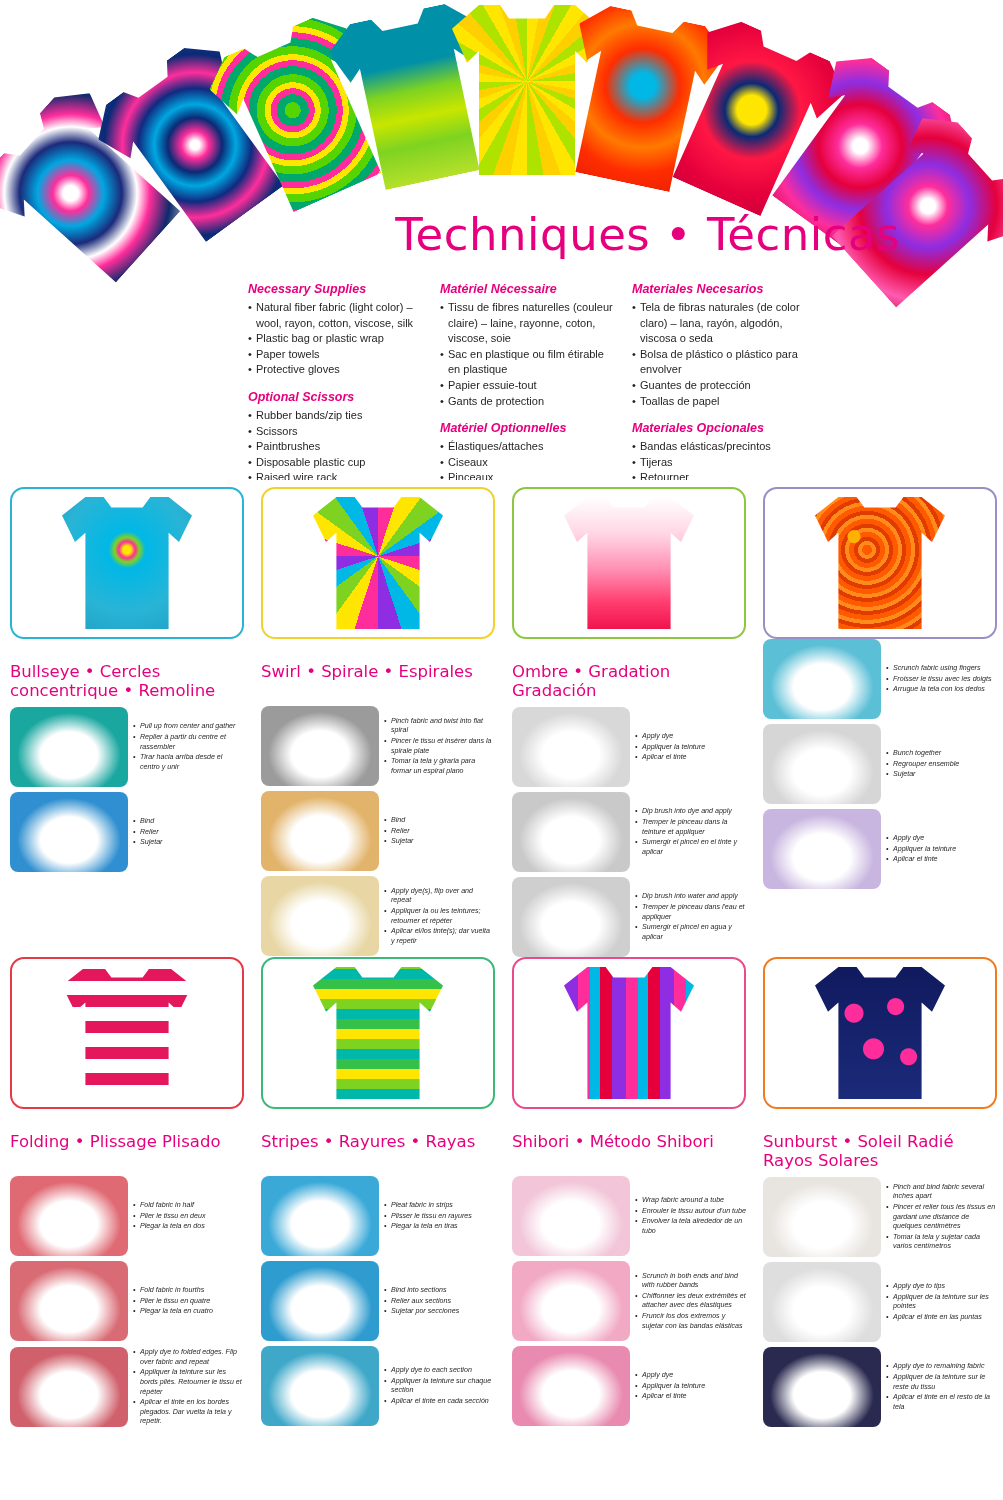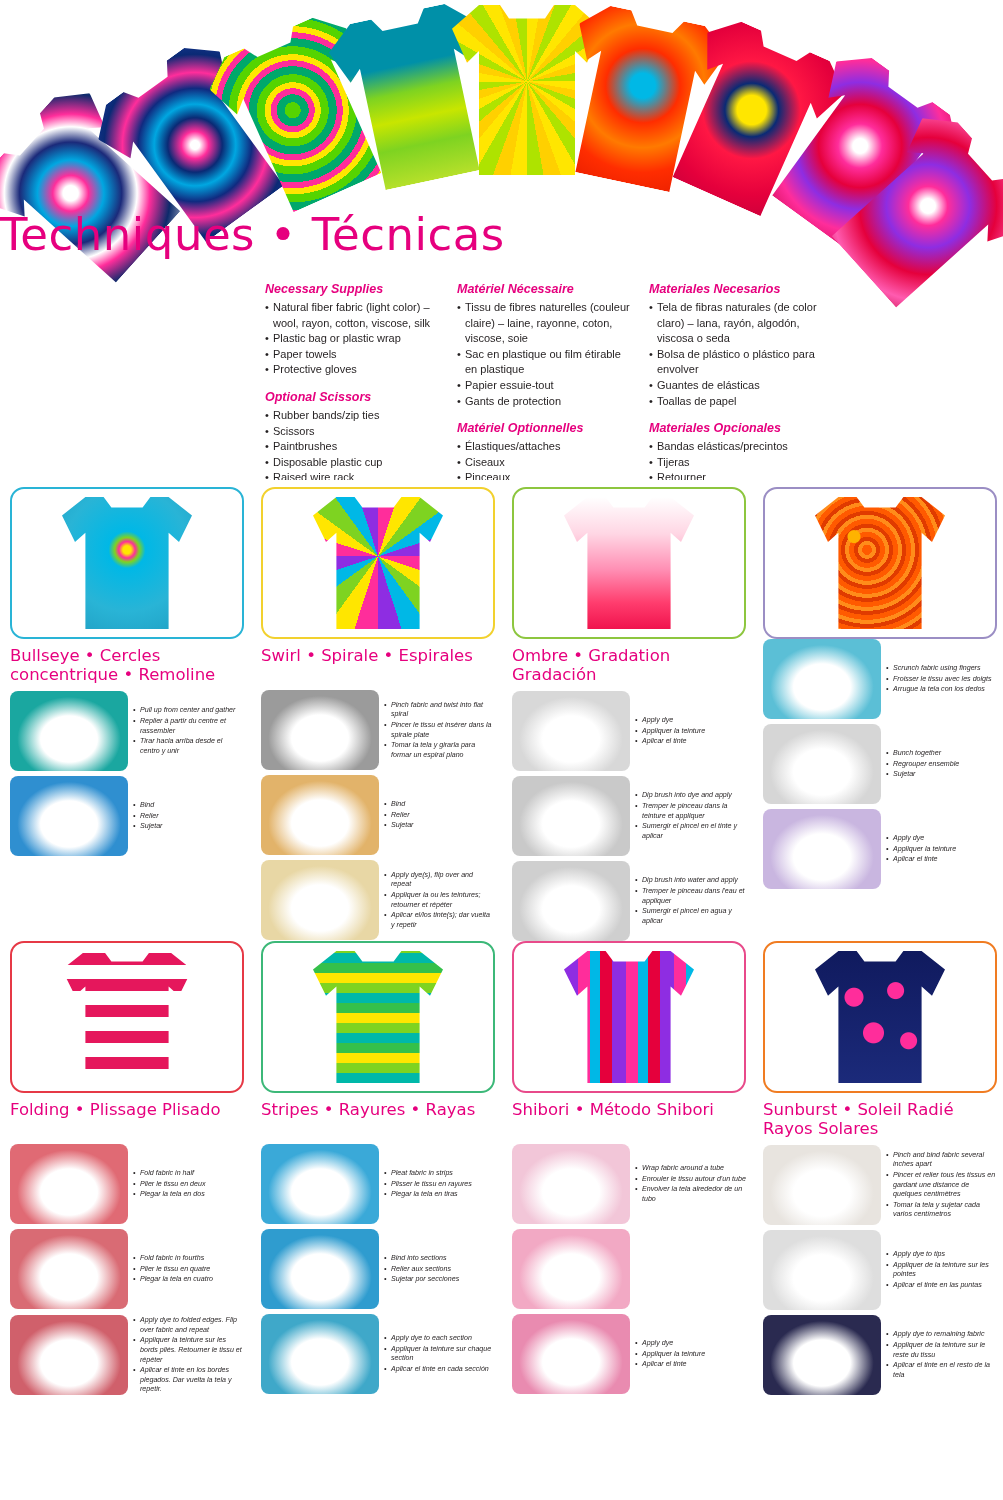--- a/index.html
+++ b/index.html
@@ -35,36 +35,36 @@
   .tshirt {
     clip-path: polygon(0% 14%, 18% 0%, 32% 0%, 38% 8%, 62% 8%, 68% 0%, 82% 0%, 100% 14%, 90% 34%, 82% 27%, 82% 100%, 18% 100%, 18% 27%, 10% 34%);
   }
 
   
   .title-block {
     position: absolute;
     top: 208px;
     left: 0;
     width: 900px;
-    text-align: left;
+    text-align: right;
     z-index: 20;
   }
   .main-title {
     font-size: 45px;
     color: #e6007e;
     font-weight: normal;
     letter-spacing: 0.5px;
     font-family: "DejaVu Sans", sans-serif;
   }
 
   
   .supplies {
     position: absolute;
     top: 282px;
-    left: 265px;
+    left: 248px;
     width: 560px;
     display: flex;
     gap: 16px;
     z-index: 20;
   }
   .sup-col { width: 180px; }
   .sup-head {
     color: #e6007e;
     font-size: 12.5px;
     font-weight: bold;
@@ -107,21 +107,21 @@
     border-radius: 14px;
     border: 2px solid #ccc;
     position: relative;
     overflow: hidden;
     background: #fff;
   }
   .tech-title {
     color: #e6007e;
     font-size: 16.5px;
     line-height: 1.18;
-    margin: 7px 0 6px 0;
+    margin: 23px 0 6px 0;
     font-family: "DejaVu Sans", sans-serif;
     min-height: 38px;
   }
 
   .steps { display: flex; flex-direction: column; gap: 5px; }
   .step { display: flex; gap: 5px; align-items: center; }
   .step-img {
     width: 118px;
     height: 80px;
     border-radius: 8px;
@@ -223,21 +223,21 @@
         <li>Gobelet en plastique jetable</li>
         <li>Support à grille surélevé</li>
       </ul>
     </div>
 
     <div class="sup-col">
       <div class="sup-head">Materiales Necesarios</div>
       <ul class="sup-list">
         <li>Tela de fibras naturales (de color claro) – lana, rayón, algodón, viscosa o seda</li>
         <li>Bolsa de plástico o plástico para envolver</li>
-        <li>Guantes de elásticas</li>
+        <li>Guantes de protección</li>
         <li>Toallas de papel</li>
       </ul>
       <div class="sup-head second">Materiales Opcionales</div>
       <ul class="sup-list">
         <li>Bandas elásticas/precintos</li>
         <li>Tijeras</li>
         <li>Retourner</li>
         <li>Taza de plástico desechable</li>
         <li>Rejilla elevada</li>
       </ul>
@@ -438,20 +438,25 @@
         <div class="step">
           <div class="step-img" style="background: radial-gradient(at 50% 60%, rgb(255, 255, 255) 0px, rgb(255, 255, 255) 34%, rgb(242, 198, 216) 62%, rgb(242, 198, 216) 100%);"></div>
           <div class="step-text">
             <div>Wrap fabric around a tube</div>
             <div>Enrouler le tissu autour d'un tube</div>
             <div>Envolver la tela alrededor de un tubo</div>
           </div>
         </div>
         <div class="step">
           <div class="step-img" style="background: radial-gradient(at 50% 60%, rgb(255, 255, 255) 0px, rgb(255, 255, 255) 34%, rgb(242, 169, 196) 62%, rgb(242, 169, 196) 100%);"></div>
+          <div class="step-text">
+            <div>Scrunch in both ends and bind with rubber bands</div>
+            <div>Chiffonner les deux extrémités et attacher avec des élastiques</div>
+            <div>Fruncir los dos extremos y sujetar con las bandas elásticas</div>
+          </div>
         </div>
         <div class="step">
           <div class="step-img" style="background: radial-gradient(at 50% 60%, rgb(255, 255, 255) 0px, rgb(255, 255, 255) 34%, rgb(233, 139, 176) 62%, rgb(233, 139, 176) 100%);"></div>
           <div class="step-text">
             <div>Apply dye</div>
             <div>Appliquer la teinture</div>
             <div>Aplicar el tinte</div>
           </div>
         </div>
       </div>

